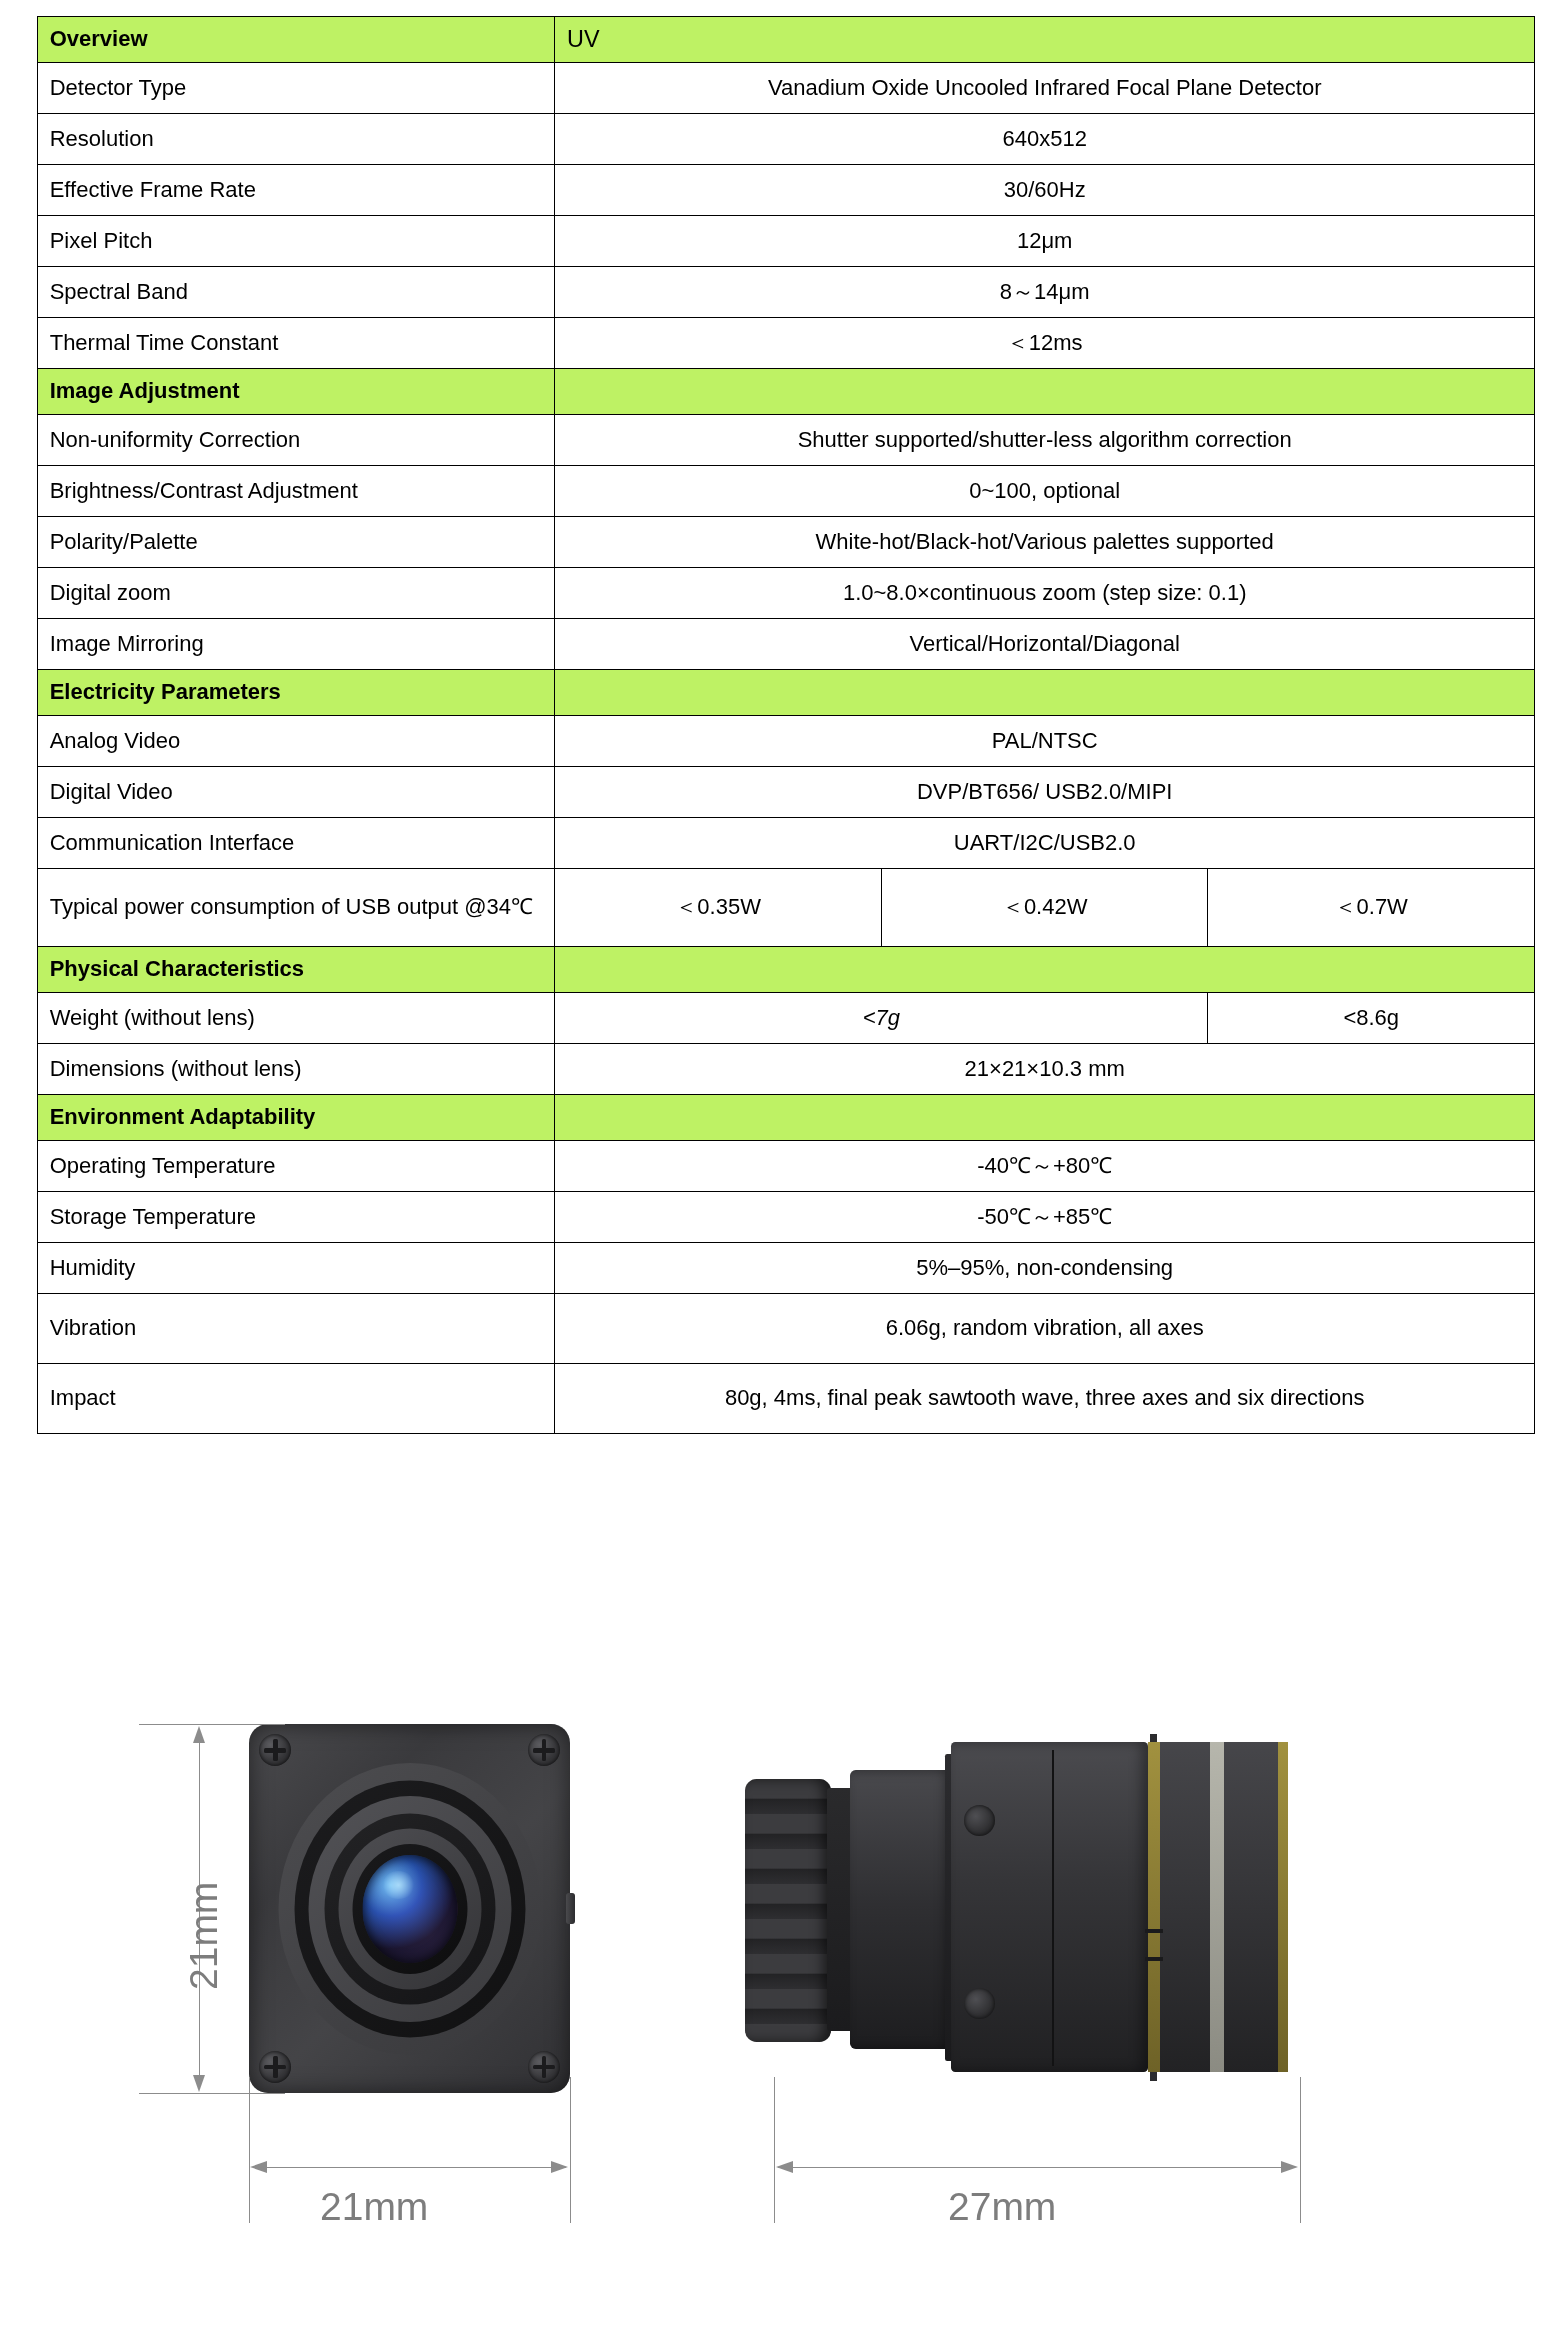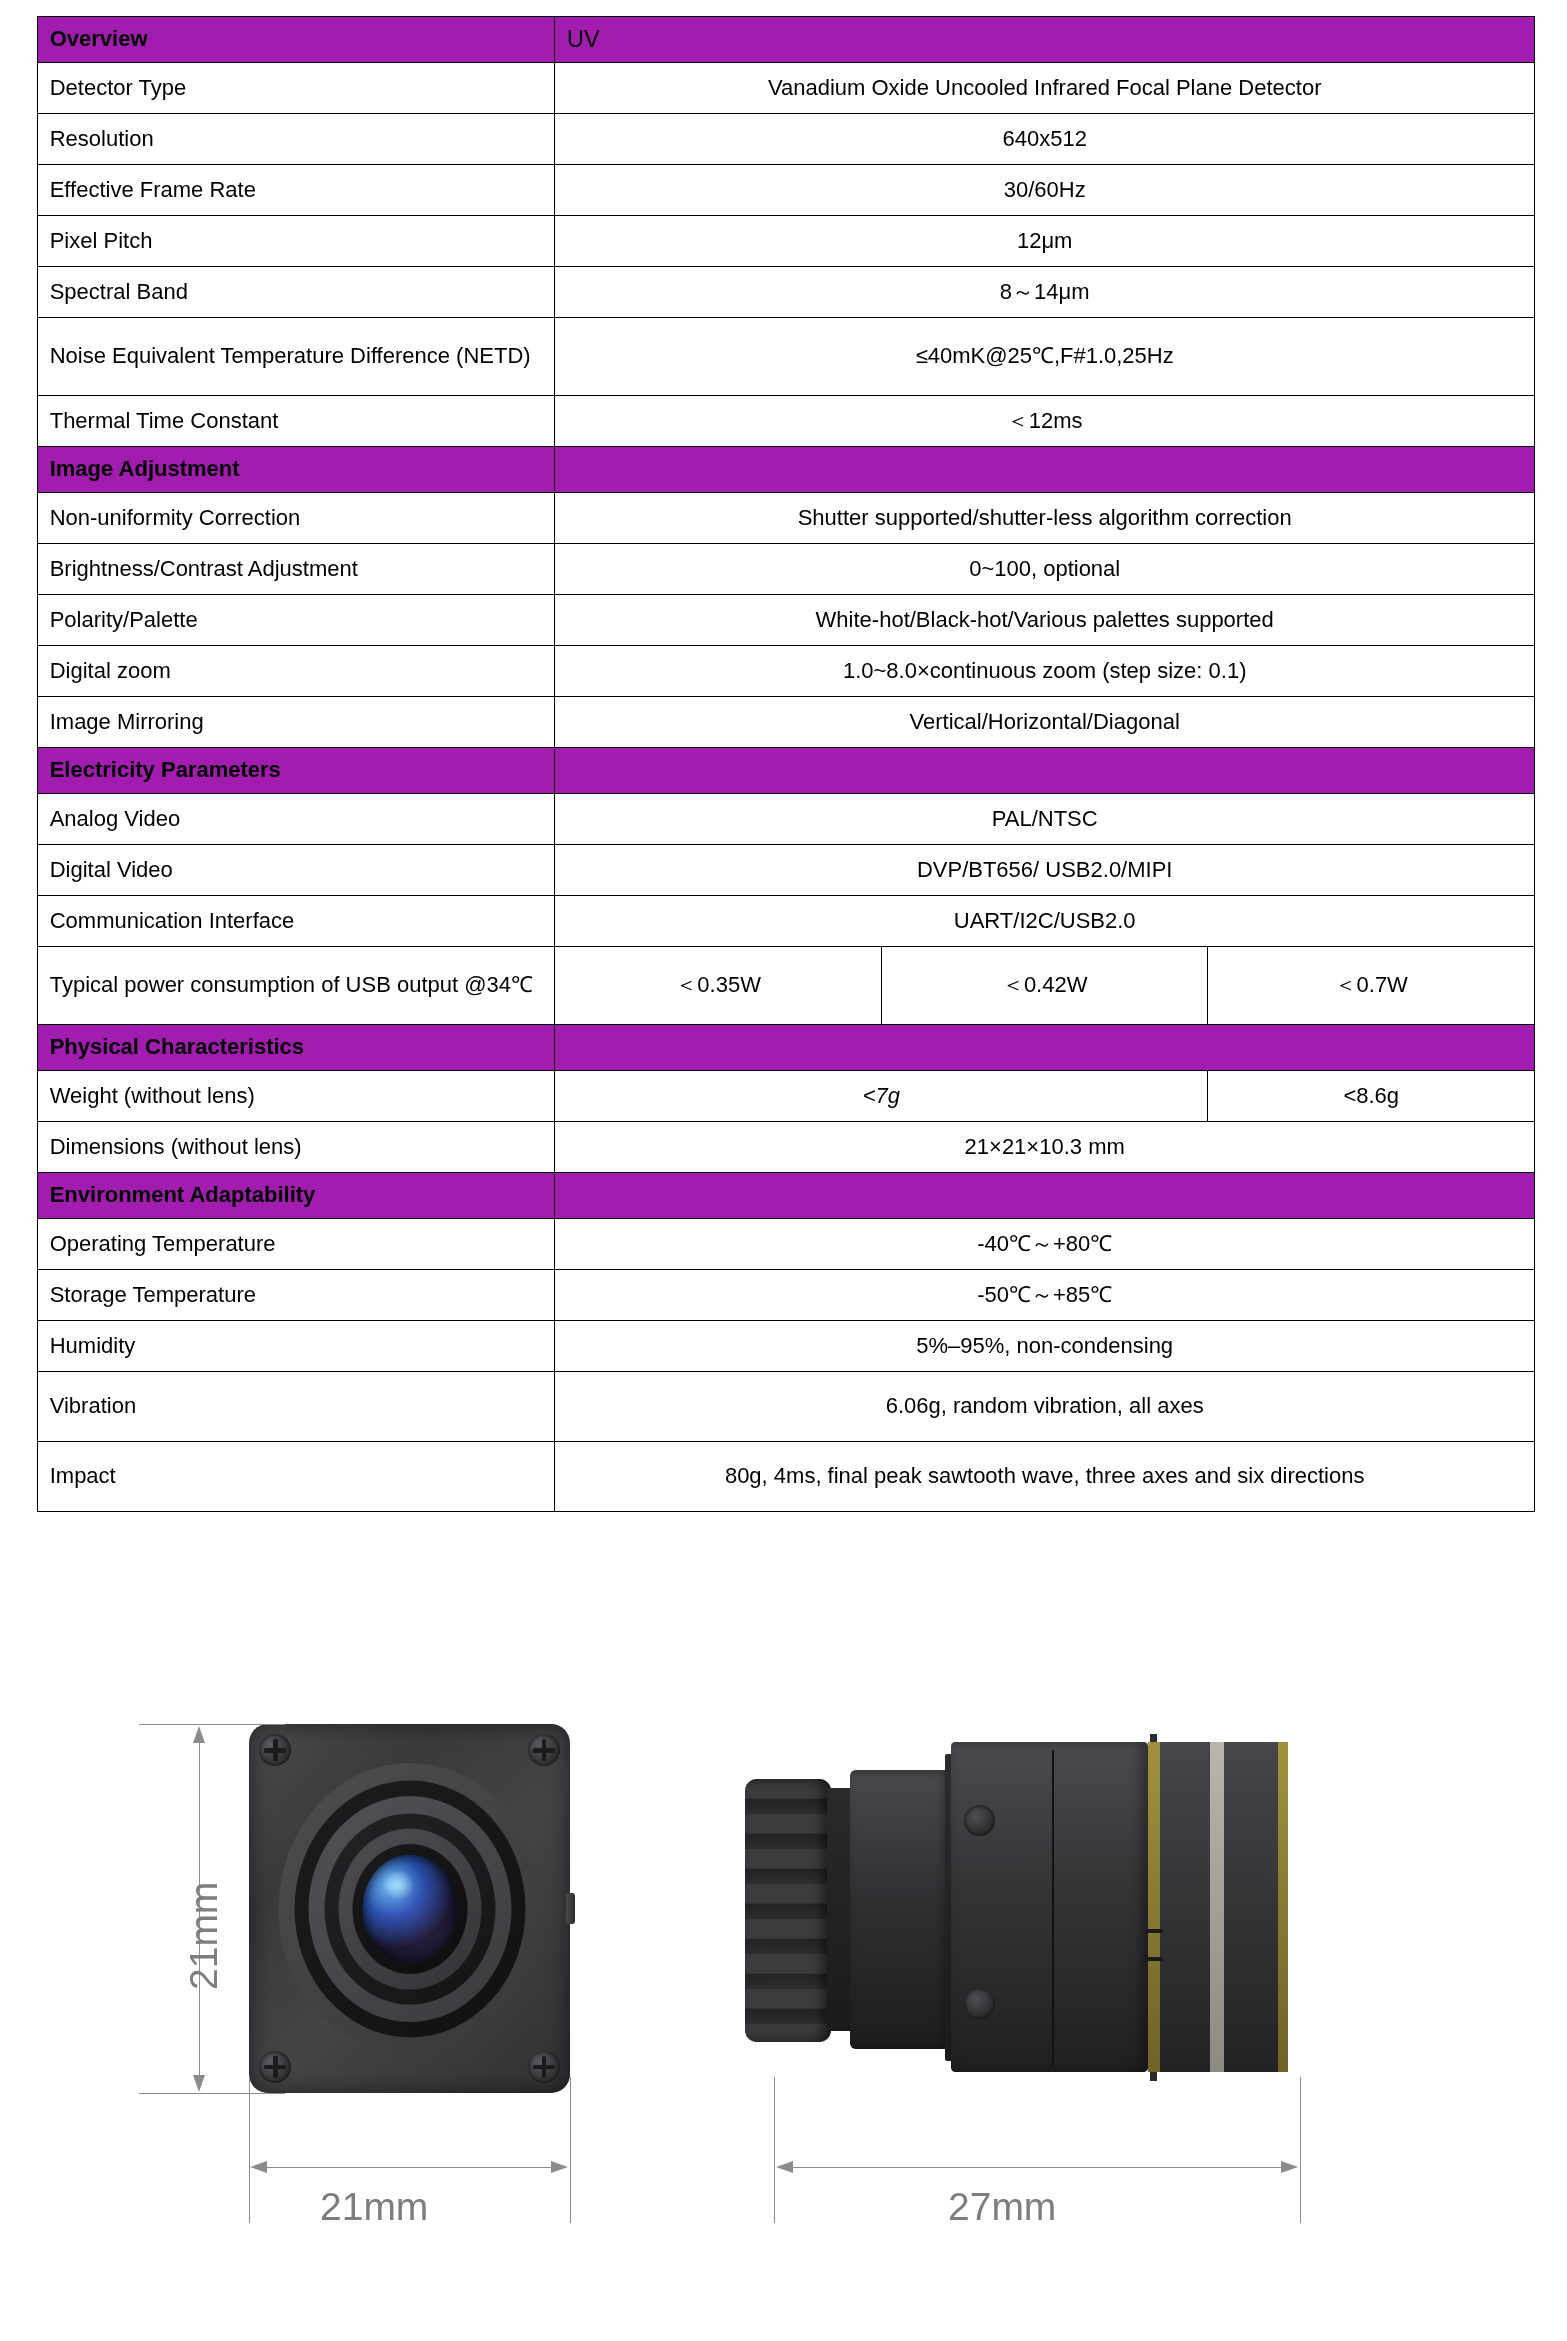--- a/index.html
+++ b/index.html
@@ -38,21 +38,21 @@
   }
   td.label {
     width: 493px;
     text-align: left;
     height: 50px;
   }
   td.value {
     text-align: center;
   }
   tr.section td {
-    background: #a21caf;
+    background: #bef264;
     font-weight: bold;
     text-align: left;
     height: 45px;
   }
   tr.tall td { height: 77px; }
   tr.tall2 td { height: 69px; }
 
   .sub-a { width: 325px; }
   .sub-b { width: 343px; }
   .sub-c { width: 336px; }
@@ -279,24 +279,20 @@
         <td class="label">Effective Frame Rate</td>
         <td class="value" colspan="3">30/60Hz</td>
       </tr>
       <tr>
         <td class="label">Pixel Pitch</td>
         <td class="value" colspan="3">12μm</td>
       </tr>
       <tr>
         <td class="label">Spectral Band</td>
         <td class="value" colspan="3">8～14μm</td>
-      </tr>
-      <tr class="tall">
-        <td class="label">Noise Equivalent Temperature Difference (NETD)</td>
-        <td class="value" colspan="3">≤40mK@25℃,F#1.0,25Hz</td>
       </tr>
       <tr>
         <td class="label">Thermal Time Constant</td>
         <td class="value" colspan="3">＜12ms</td>
       </tr>
 
       <tr class="section">
         <td class="label">Image Adjustment</td>
         <td class="value" colspan="3"></td>
       </tr>

